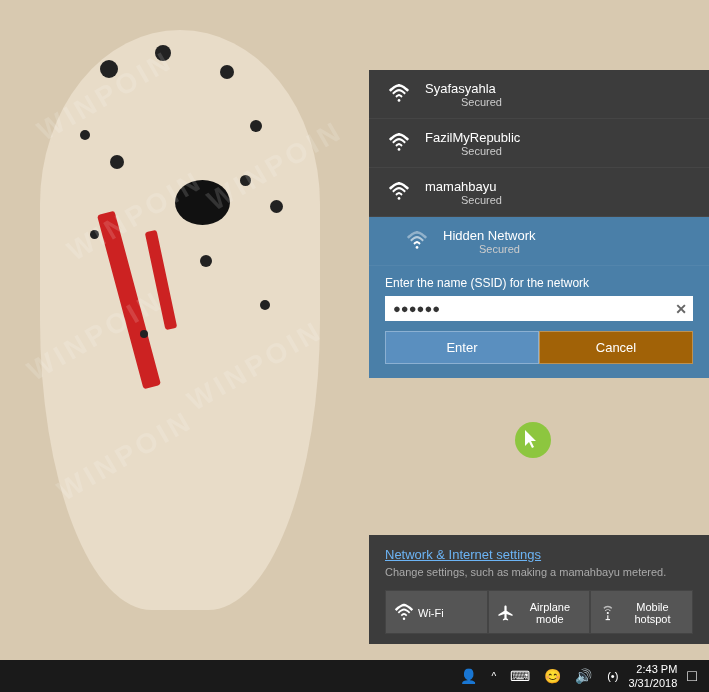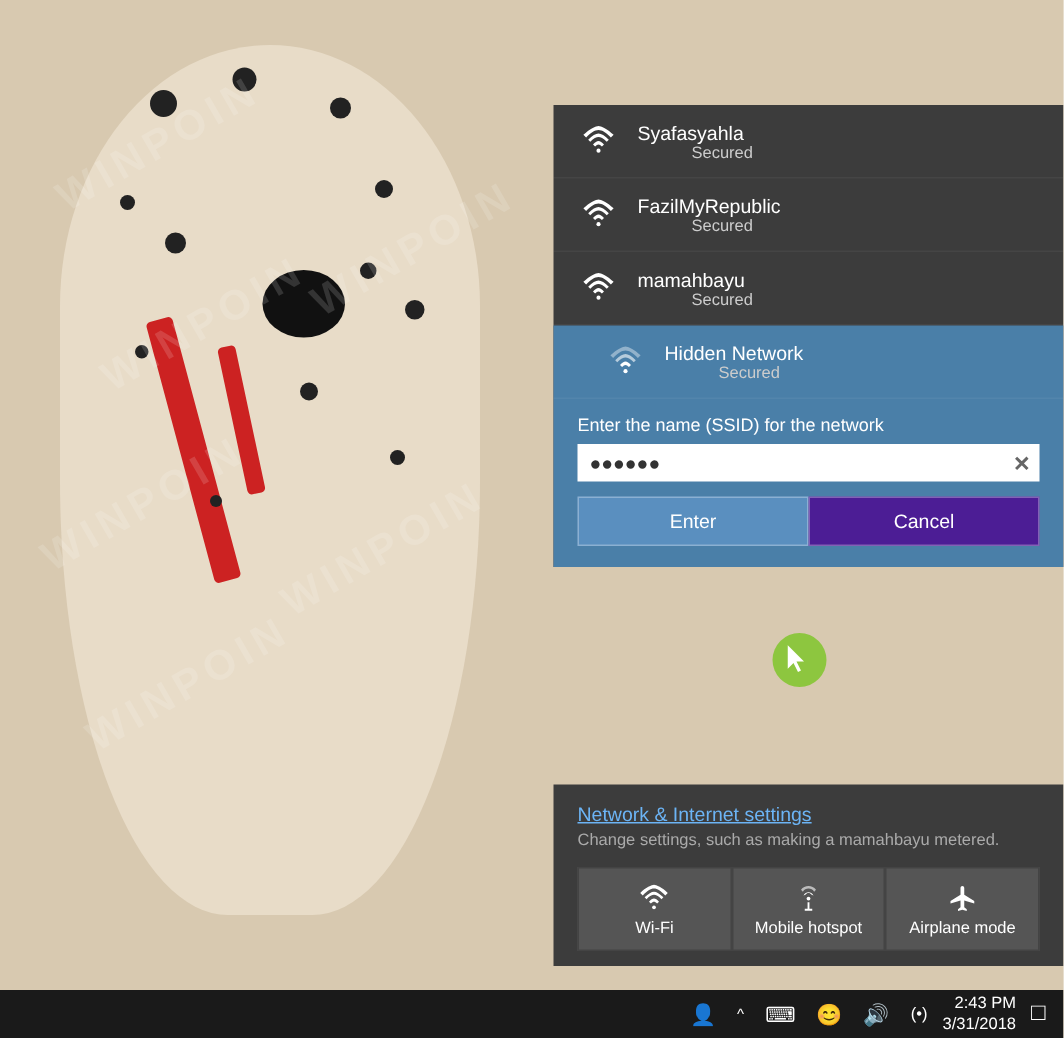--- a/index.html
+++ b/index.html
@@ -185,21 +185,21 @@
       color: #fff;
       border: none;
       cursor: pointer;
       font-size: 13px;
       border: 1px solid rgba(255,255,255,0.3);
     }
 
     .btn-cancel {
       flex: 1;
       padding: 8px;
-      background: #4c1d95;
+      background: #a16207;
       color: #fff;
       border: none;
       cursor: pointer;
       font-size: 13px;
       border: 1px solid rgba(255,255,255,0.3);
     }
 
     
     .cursor-circle {
       position: absolute;
@@ -246,21 +246,20 @@
     }
 
     .quick-icon-btn {
       flex: 1;
       background: #555;
       border: none;
       color: #fff;
       padding: 10px 8px 8px;
       cursor: pointer;
       display: flex;
-      flex-direction: column;
       align-items: center;
       gap: 4px;
       font-size: 11px;
       border: 1px solid #444;
     }
 
     .quick-icon-btn svg {
       width: 20px;
       height: 20px;
       fill: #fff;
@@ -445,34 +444,34 @@
       <svg viewBox="0 0 24 24" xmlns="http://www.w3.org/2000/svg">
         <path d="M1 7.5C5.25 3.25 10.37 1 12 1s6.75 2.25 11 6.5L21 9.5C17.5 6 14.8 4 12 4S6.5 6 3 9.5L1 7.5z"></path>
         <path d="M4.5 11C7.5 8 10 6.5 12 6.5s4.5 1.5 7.5 4.5L18 12.5C15.5 10 13.5 9 12 9s-3.5 1-6 3.5L4.5 11z"></path>
         <path d="M8 14.5C9.5 13 10.8 12 12 12s2.5 1 4 2.5L14.5 16C13.5 15 12.8 14.5 12 14.5s-1.5.5-2.5 1.5L8 14.5z"></path>
         <circle cx="12" cy="19" r="1.5"></circle>
       </svg>
       <span>Wi-Fi</span>
     </button>
     <button class="quick-icon-btn">
       <svg viewBox="0 0 24 24" xmlns="http://www.w3.org/2000/svg">
+        <path d="M21 16v-2l-8-5V3.5c0-.83-.67-1.5-1.5-1.5S10 2.67 10 3.5V9l-8 5v2l8-2.5V19l-2 1.5V22l3.5-1 3.5 1v-1.5L13 19v-5.5l8 2.5z"></path>
+      </svg>
+      <span>Airplane mode</span>
+    </button>
+    <button class="quick-icon-btn">
+      <svg viewBox="0 0 24 24" xmlns="http://www.w3.org/2000/svg">
         <path d="M7.5 6.5C8.5 5 10.15 4 12 4s3.5 1 4.5 2.5l1.5-1.5C16.5 3 14.38 2 12 2S7.5 3 6 5l1.5 1.5z" opacity="0.6"></path>
         <path d="M9.5 9C10.15 8 11 7.5 12 7.5s1.85.5 2.5 1.5L16 9.5C15 8 13.6 7 12 7s-3 1-4 2.5L9.5 9z"></path>
         <path d="M12 12m-1.5 0a1.5 1.5 0 103 0 1.5 1.5 0 10-3 0"></path>
         <path d="M12 15v6" stroke="white" stroke-width="1.5"></path>
         <path d="M9 21h6" stroke="white" stroke-width="1.5"></path>
       </svg>
       <span>Mobile hotspot</span>
     </button>
-    <button class="quick-icon-btn">
-      <svg viewBox="0 0 24 24" xmlns="http://www.w3.org/2000/svg">
-        <path d="M21 16v-2l-8-5V3.5c0-.83-.67-1.5-1.5-1.5S10 2.67 10 3.5V9l-8 5v2l8-2.5V19l-2 1.5V22l3.5-1 3.5 1v-1.5L13 19v-5.5l8 2.5z"></path>
-      </svg>
-      <span>Airplane mode</span>
-    </button>
   </div>
 </div>
 
 <div class="taskbar">
   <div class="taskbar-right">
 
     <span class="taskbar-icon">👤</span>
 
     <span class="taskbar-icon" style="font-size:10px;">^</span>
 

